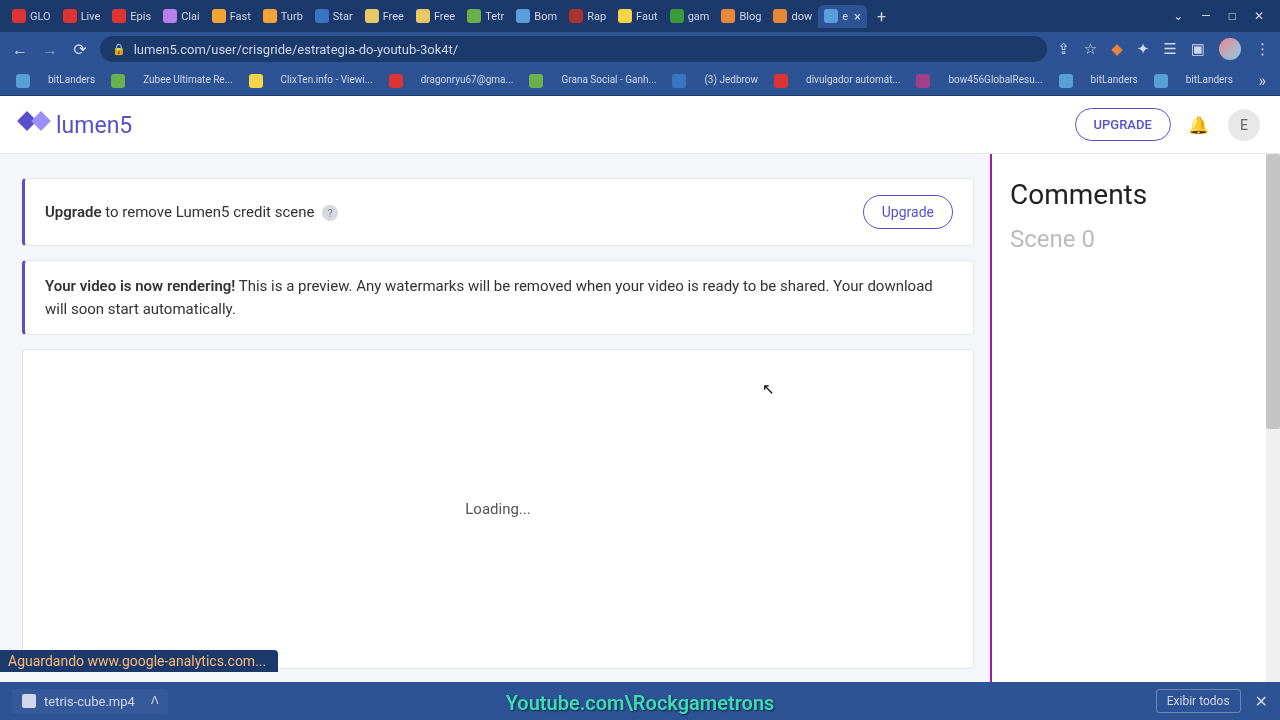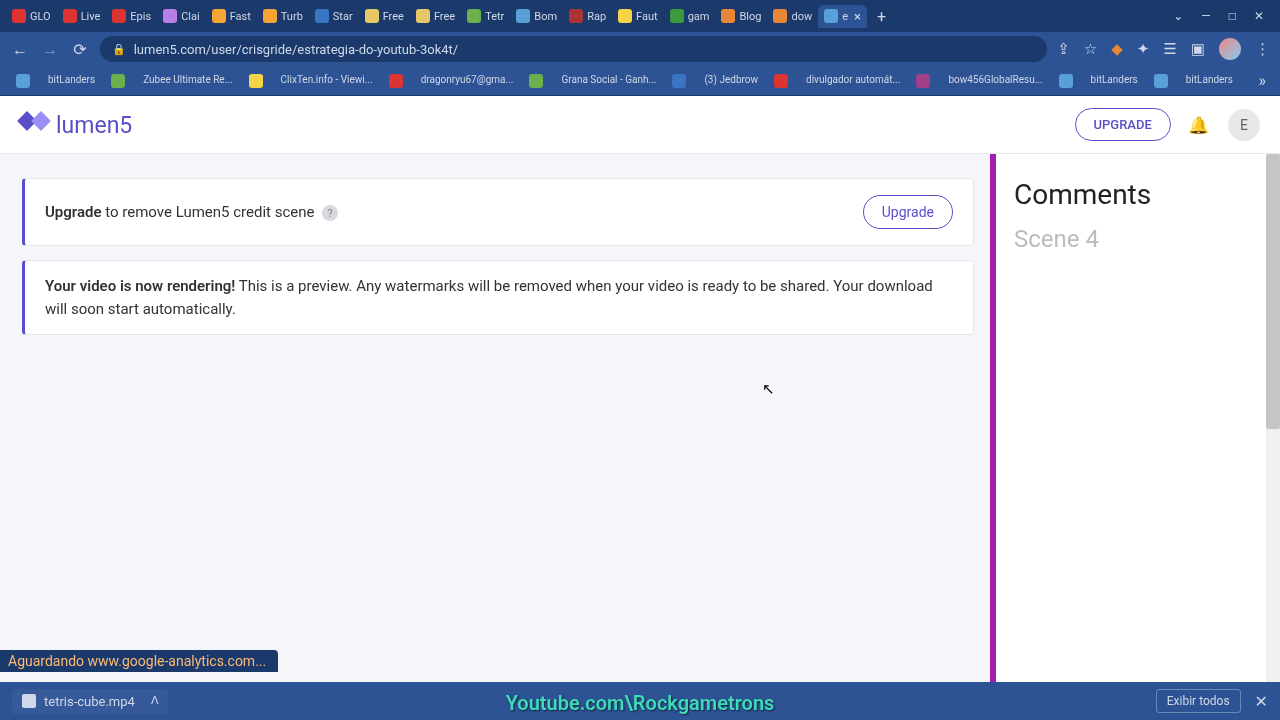--- a/index.html
+++ b/index.html
@@ -29,21 +29,21 @@
 .logo-mark::before,.logo-mark::after{content:"";position:absolute;width:14px;height:14px;transform:rotate(45deg)}
 .logo-mark::before{background:#5b4fc9;top:3px;left:0}
 .logo-mark::after{background:#9b8ff5;top:3px;right:0}
 .logo-text{font-size:23px;color:#5b4fc9;font-weight:400}
 .header-right{margin-left:auto;display:flex;align-items:center;gap:18px}
 .upgrade-btn{border:1.5px solid #5b4fc9;color:#5b4fc9;background:#fff;padding:8px 18px;border-radius:20px;font-size:13px;font-weight:500;cursor:pointer}
 .bell{font-size:17px;color:#444;cursor:pointer;position:relative}
 .avatar-circle{width:32px;height:32px;border-radius:50%;background:#e8e8e8;display:flex;align-items:center;justify-content:center;color:#666;font-size:14px;cursor:pointer}
 .app-body{display:flex;height:calc(100% - 32px - 34px - 30px - 58px - 38px);background:#f5f6fa}
 .main-col{flex:1;padding:24px 16px 16px 22px;overflow:hidden;position:relative}
-.side-col{width:290px;padding:24px 18px 14px 18px;background:#fff;border-left:6px solid #a21caf}
+.side-col{width:290px;padding:24px 18px 14px 18px;background:#fff;border-left:2px solid #a21caf}
 .banner{background:#fff;border:1px solid #e5e5ed;border-left:3px solid #5b4fc9;border-radius:4px;padding:16px 20px;display:flex;align-items:center;gap:12px;margin-bottom:14px}
 .banner-text{flex:1;color:#333;font-size:15px}
 .banner-text b{font-weight:600}
 .qmark{display:inline-flex;width:16px;height:16px;border-radius:50%;background:#d8d8e0;color:#888;align-items:center;justify-content:center;font-size:11px;margin-left:4px}
 .banner .upgrade-sm{border:1.5px solid #5b4fc9;color:#5b4fc9;background:#fff;padding:8px 18px;border-radius:20px;font-size:14px;cursor:pointer}
 .info-banner{background:#fff;border:1px solid #e5e5ed;border-left:3px solid #5b4fc9;border-radius:4px;padding:14px 20px;margin-bottom:14px;color:#333;font-size:15px;line-height:1.5}
 .info-banner b{font-weight:600}
 .video-box{background:#fff;border:1px solid #e5e5ed;border-radius:4px;height:320px;display:flex;align-items:center;justify-content:center;color:#555;font-size:15px}
 .comments-title{font-size:28px;color:#222;font-weight:400;margin-bottom:14px}
 .scene-label{font-size:24px;color:#bbb;font-weight:400}
@@ -223,25 +223,28 @@
     <div class="banner">
       <div class="banner-text">
         <b>Upgrade</b><span> to remove Lumen5 credit scene</span>
         <span class="qmark">?</span>
       </div>
       <button class="upgrade-sm">Upgrade</button>
     </div>
     <div class="info-banner">
       <b>Your video is now rendering!</b><span> This is a preview. Any watermarks will be removed when your video is ready to be shared. Your download will soon start automatically.</span>
     </div>
+    <div class="video-box">
+      <span>Loading...</span>
+    </div>
     <div class="status-pill">Aguardando www.google-analytics.com...</div>
   </div>
   <div class="side-col">
     <div class="comments-title">Comments</div>
-    <div class="scene-label">Scene 4</div>
+    <div class="scene-label">Scene 0</div>
   </div>
 </div>
 
 <div class="scrollbar-main">
     <div class="scrollbar-thumb"></div>
   </div>
 
 <div class="download-bar">
   <div class="dl-item">
     <span class="dl-icon"></span>

